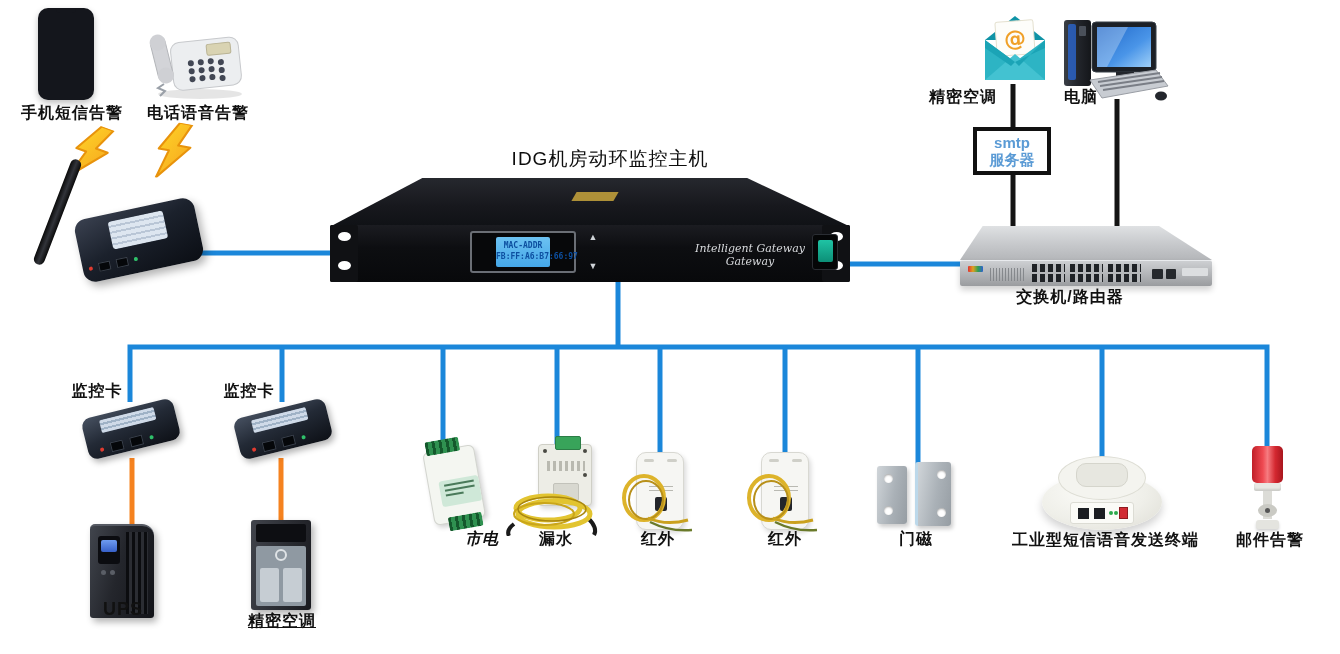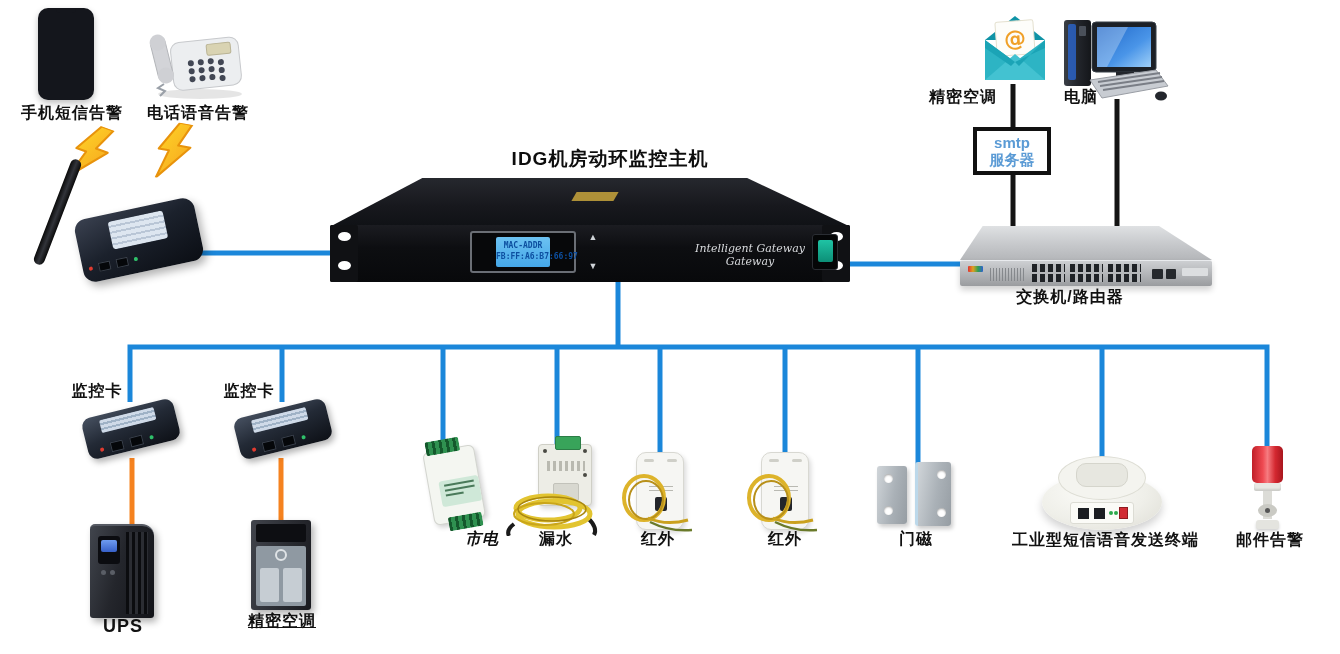--- a/index.html
+++ b/index.html
@@ -8,21 +8,21 @@
   .canvas *{box-sizing:border-box;}
   svg{display:block;}
   .wires{position:absolute;left:0;top:0;}
   .wire-blue{stroke:#1b87da;stroke-width:5;fill:none;}
   .wire-orange{stroke:#f5821f;stroke-width:5;fill:none;}
   .wire-black{stroke:#141414;stroke-width:5;fill:none;}
 
   .lbl{position:absolute;font-weight:bold;font-size:16px;color:#111;text-align:center;
        letter-spacing:1px;line-height:1.15;white-space:nowrap;}
   .title{position:absolute;left:470px;top:146px;width:280px;text-align:center;
-         font-size:19px;font-weight:bold;color:#0d0d0d;letter-spacing:1px;}
+         font-size:19px;font-weight:normal;color:#0d0d0d;letter-spacing:1px;}
 
   
   .phone{position:absolute;left:38px;top:8px;width:56px;height:92px;background:#14161c;
          border-radius:10px;padding:4px;box-shadow:0 3px 6px rgba(0,0,0,.25);}
   .phone-screen{width:100%;height:100%;border-radius:7px;position:relative;
     background:linear-gradient(155deg,#8a93f2 0%,#7a6cf0 28%,#b668ec 55%,#e387e0 74%,#7cc4ee 100%);}
   .phone-notch{position:absolute;left:50%;top:0;transform:translateX(-50%);width:20px;height:5px;
          background:#14161c;border-radius:0 0 4px 4px;}
   .phone-time{position:absolute;left:0;right:0;top:9px;text-align:center;color:#fff;
          font-size:10px;font-weight:bold;letter-spacing:1px;}
@@ -410,21 +410,21 @@
   <div class="ups">
     <div class="ups-screen">
         <i></i>
       </div>
     <div class="ups-btns">
         <b></b>
         <b></b>
       </div>
     <div class="ups-vents"></div>
   </div>
-  <div class="lbl" style="left:98px;top:616px;width:50px;font-size:18px;">UPS</div>
+  <div class="lbl" style="left:98px;top:599px;width:50px;font-size:18px;">UPS</div>
 
   <div class="lbl" style="left:218px;top:382px;width:62px;">监控卡</div>
   <div class="card" style="left:236px;top:398px;">
     <div class="card-body">
       <div class="card-sticker"></div>
       <div class="card-ports">
         <span class="dot red"></span>
           <i></i>
           <i></i>
         <span class="dot green"></span>

